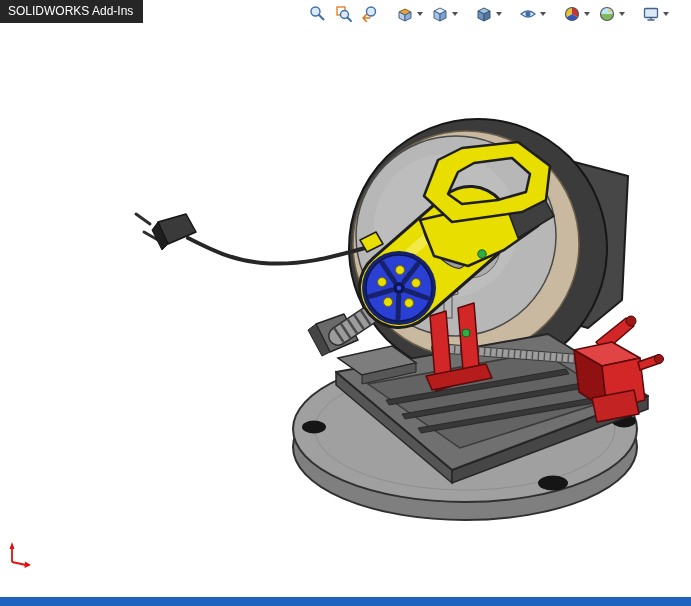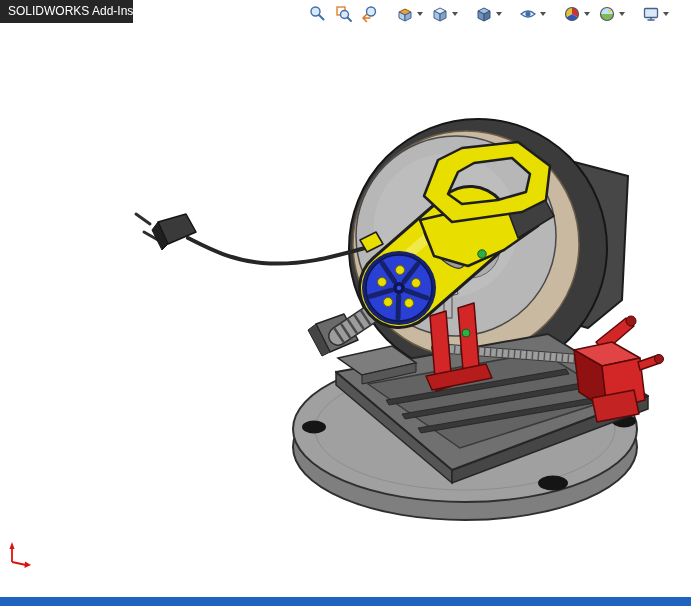--- a/index.html
+++ b/index.html
@@ -10,21 +10,21 @@
     --base-top:#a0a0a0; --base-side:#7f7f7f; --bed-top:#707070;
     --bed-recess:#636363; --slot-dark:#383838; --outline:#1e1e1e;
     --cord:#262626; --metal:#9c9c9c; --annotation-red:#e01010;
   }
   *{box-sizing:border-box}
   html,body{margin:0;padding:0}
   body{width:691px;height:606px;position:relative;overflow:hidden;
        background:var(--bg);font-family:"Liberation Sans",sans-serif}
   .graphics{position:absolute;left:0;top:0;width:691px;height:606px}
   .addins-tab{position:absolute;left:0;top:0;background:var(--tab-bg);
-      color:var(--tab-fg);font-size:12px;line-height:14px;padding:4px 0 5px 8px;
+      color:var(--tab-fg);font-size:12px;line-height:14px;padding:4px 10px 5px 8px;
       white-space:nowrap;border:0;cursor:default}
   .toolbar{position:absolute;left:305px;top:2px;display:flex;align-items:center;height:24px}
   .tb{display:flex;align-items:center;background:transparent;border:1px solid transparent;
       padding:1px 2px;margin:0 1px;border-radius:2px;cursor:default}
   .tb svg{display:block}
   .caret{width:0;height:0;border-left:3.5px solid transparent;
       border-right:3.5px solid transparent;border-top:4px solid #4f4f4f;margin-left:3px}
   .gap{width:9px;height:1px}
   .status-bar{position:absolute;left:0;bottom:0;width:691px;height:9px;
       background:var(--statusbar)}

